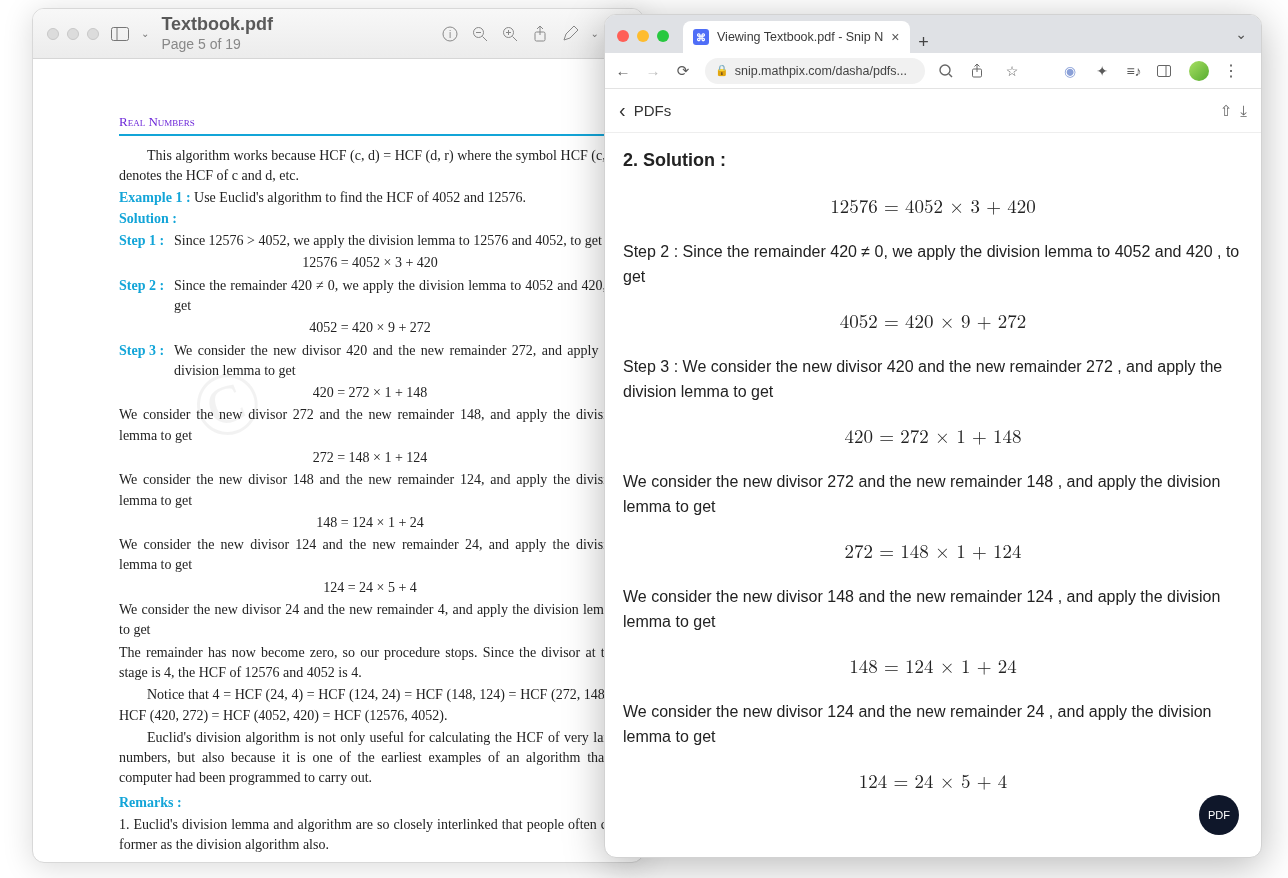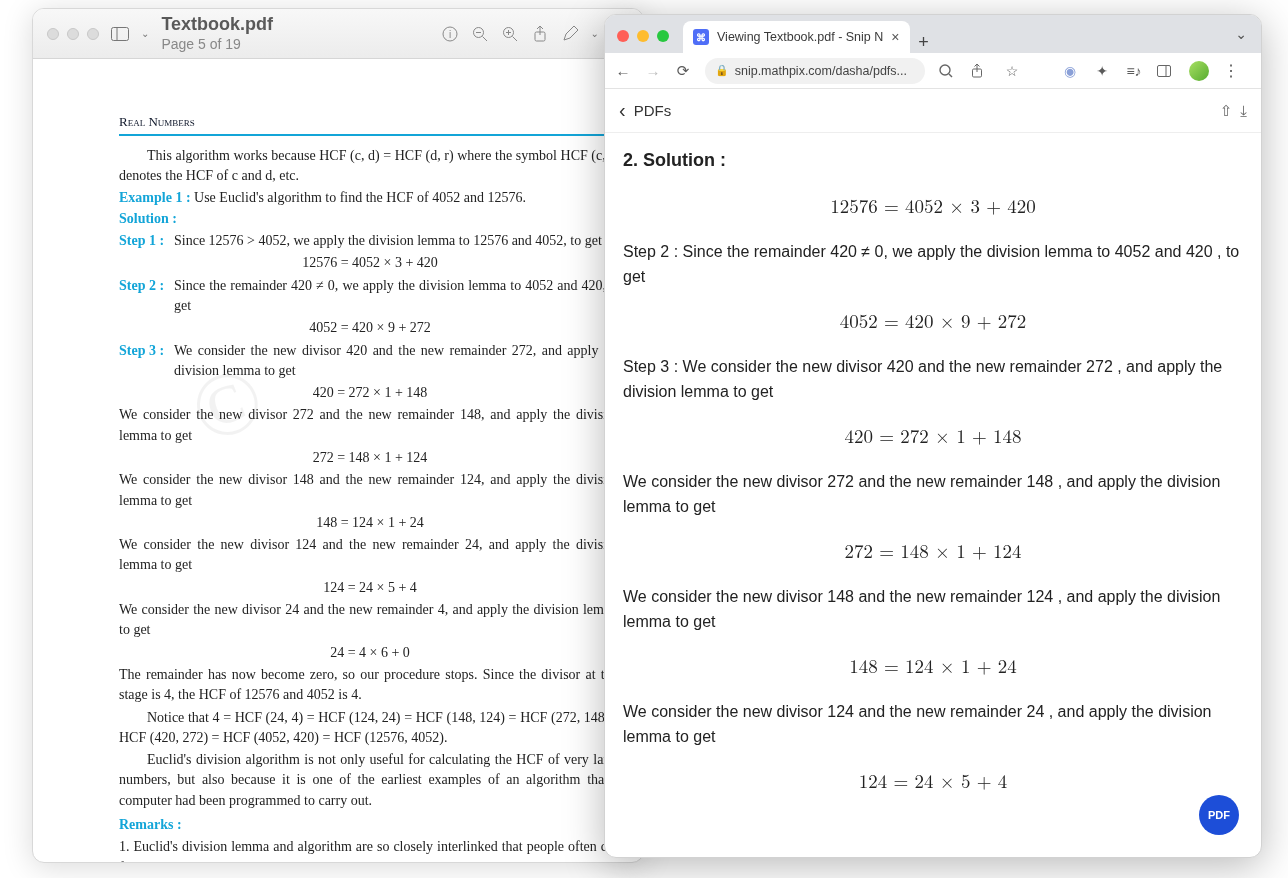--- a/index.html
+++ b/index.html
@@ -12,21 +12,21 @@
 .tdot { width: 12px; height: 12px; border-radius: 50%; background: #dcdcdc; border: 1px solid #c8c8c8; }
 .tb-btn { width: 18px; height: 18px; display:flex; align-items:center; justify-content:center; color:#666; }
 .title-block { display:flex; flex-direction:column; line-height:1.2; }
 .doc-title { font-size:18px; font-weight:600; color:#595959; }
 .doc-sub { font-size:14px; color:#888; }
 .spacer { flex:1; }
 .chev { font-size:10px; color:#777; }
 
 .pdf-page { padding: 54px 22px 20px 86px; font-family: Georgia, "Times New Roman", serif; color:#222; font-size:14px; line-height:1.45; position:relative; }
 .wm { position:absolute; font-size:90px; color:rgba(0,0,0,0.05); transform:rotate(-20deg); pointer-events:none; }
-.page-hdr { display:flex; justify-content:space-between; font-variant:small-caps; color:#0f172a; font-size:13px; margin-bottom:2px;}
+.page-hdr { display:flex; justify-content:space-between; font-variant:small-caps; color:#6d28d9; font-size:13px; margin-bottom:2px;}
 .rule { height:2px; background:#13a5d8; margin-bottom:10px; }
 .p-ind { text-indent:28px; text-align:justify; margin-top:2px;}
 .p-j { text-align:justify; margin-top:2px;}
 .teal-b { color:#13a5d8; font-weight:bold; }
 .eq { text-align:center; margin:2px 0; }
 .step-row { display:flex; gap:0; margin-top:2px;}
 .step-lbl { flex:0 0 55px; }
 .step-txt { flex:1; text-align:justify; }
 
 
@@ -52,21 +52,21 @@
 .crumb-row { height:44px; border-bottom:1px solid #eee; display:flex; align-items:center; padding:0 14px; gap:8px; font-size:15px; color:#333;}
 .crumb-back { font-size:20px; color:#333; }
 .crumb-sp { flex:1; }
 .crumb-ic { color:#666; font-size:15px; }
 
 .content { padding:14px 18px 40px 18px; font-family: -apple-system, "Segoe UI", Helvetica, sans-serif; font-size:16px; color:#222; line-height:1.55; overflow:hidden;}
 .h-title { font-size:18px; font-weight:700; margin-bottom:18px; }
 .c-p { margin:8px 0; }
 .c-eq { text-align:center; font-family:"Latin Modern Math", Georgia, serif; font-size:19px; margin:18px 0; }
 
-.fab { position:absolute; right:22px; bottom:22px; width:40px; height:40px; border-radius:50%; background:#1d4ed8; color:#fff; display:flex; align-items:center; justify-content:center; font-size:11px; font-weight:bold; }
+.fab { position:absolute; right:22px; bottom:22px; width:40px; height:40px; border-radius:50%; background:#0f172a; color:#fff; display:flex; align-items:center; justify-content:center; font-size:11px; font-weight:normal; }
 svg { display:block; }
 </style>
 </head>
 <body>
 
 <div class="preview-window">
   <div class="preview-toolbar">
     <div class="traffic">
       <div class="tdot"></div>
       <div class="tdot"></div>
@@ -156,21 +156,20 @@
       </div>
     <p class="eq">420 =  272 × 1 + 148</p>
 
     <p class="p-j">We consider the new divisor 272 and the new remainder 148, and apply the division lemma to get</p>
     <p class="eq">272 =  148 × 1 + 124</p>
     <p class="p-j">We consider the new divisor 148 and the new remainder 124, and apply the division lemma to get</p>
     <p class="eq">148 =  124 × 1 + 24</p>
     <p class="p-j">We consider the new divisor 124 and the new remainder 24, and apply the division lemma to get</p>
     <p class="eq">124 =  24 × 5 + 4</p>
     <p class="p-j">We consider the new divisor 24 and the new remainder 4, and apply the division lemma to get</p>
-    <p class="eq">24 =  4 × 6 + 0</p>
     <p class="p-j">The remainder has now become zero, so our procedure stops. Since the divisor at this stage is 4, the HCF of 12576 and 4052 is 4.</p>
     <p class="p-ind">Notice that 4 = HCF (24, 4) = HCF (124, 24) = HCF (148, 124) = HCF (272, 148) = HCF (420, 272) = HCF (4052, 420) = HCF (12576, 4052).</p>
     <p class="p-ind">Euclid's division algorithm is not only useful for calculating the HCF of very large numbers, but also because it is one of the earliest examples of an algorithm that a computer had been programmed to carry out.</p>
     <p class="teal-b" style="margin-top:4px;">Remarks :</p>
     <p class="p-j">1.  Euclid's division lemma and algorithm are so closely interlinked that people often call former as the division algorithm also.</p>
 
   </div>
 </div>
 
 <div class="browser-window">

